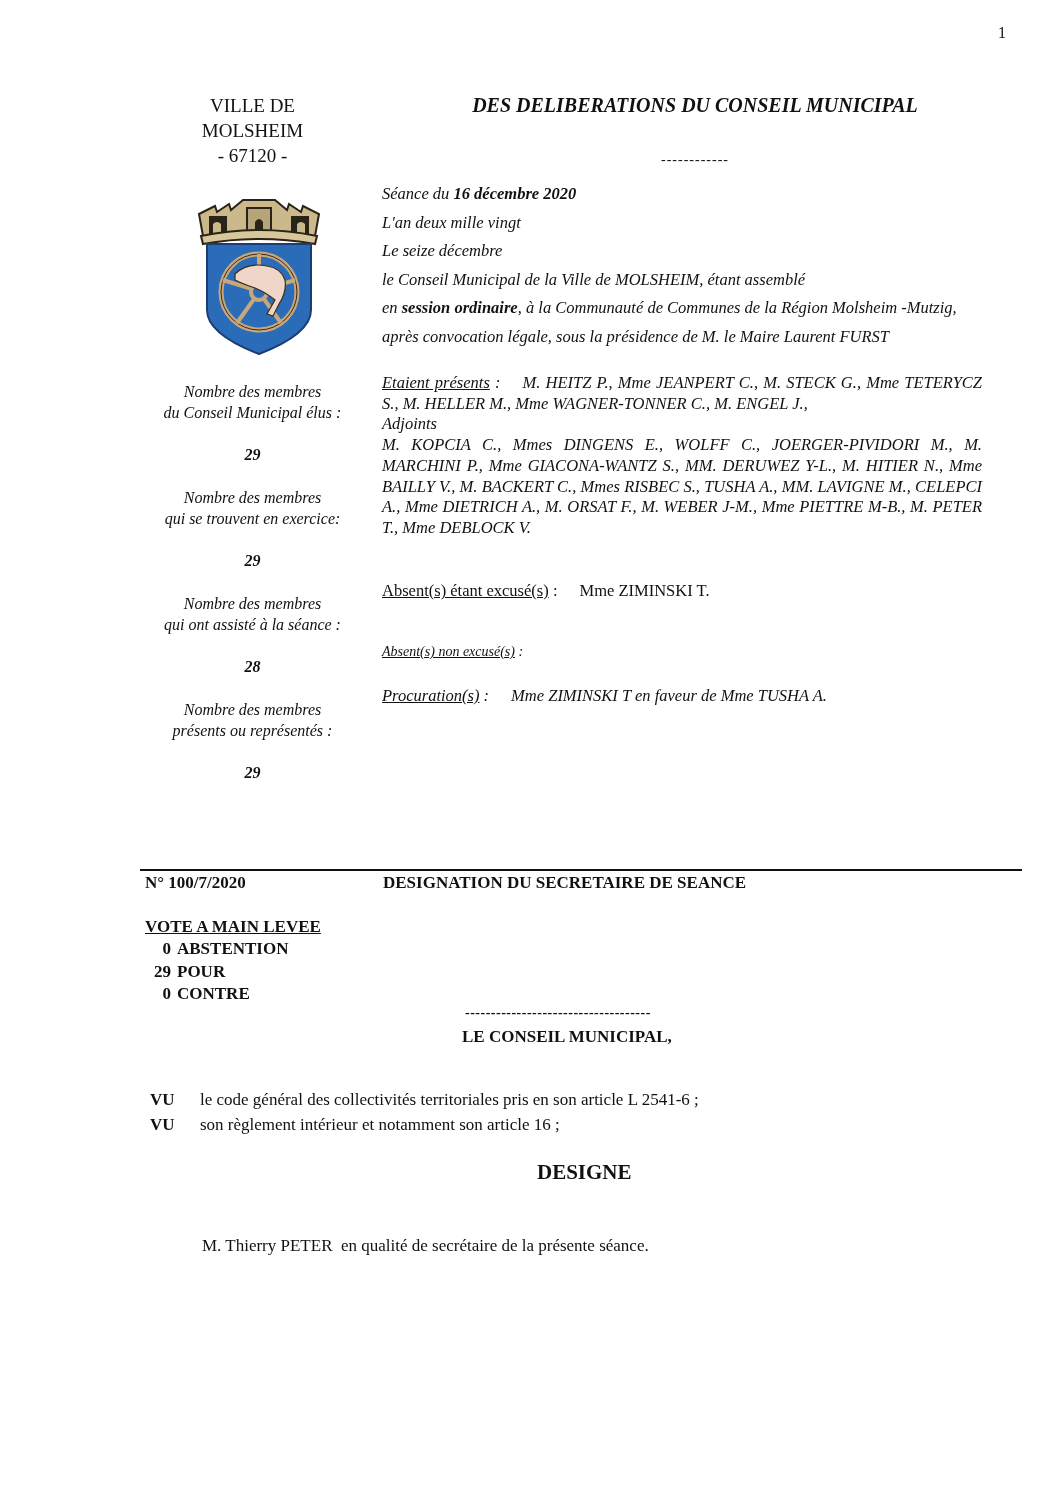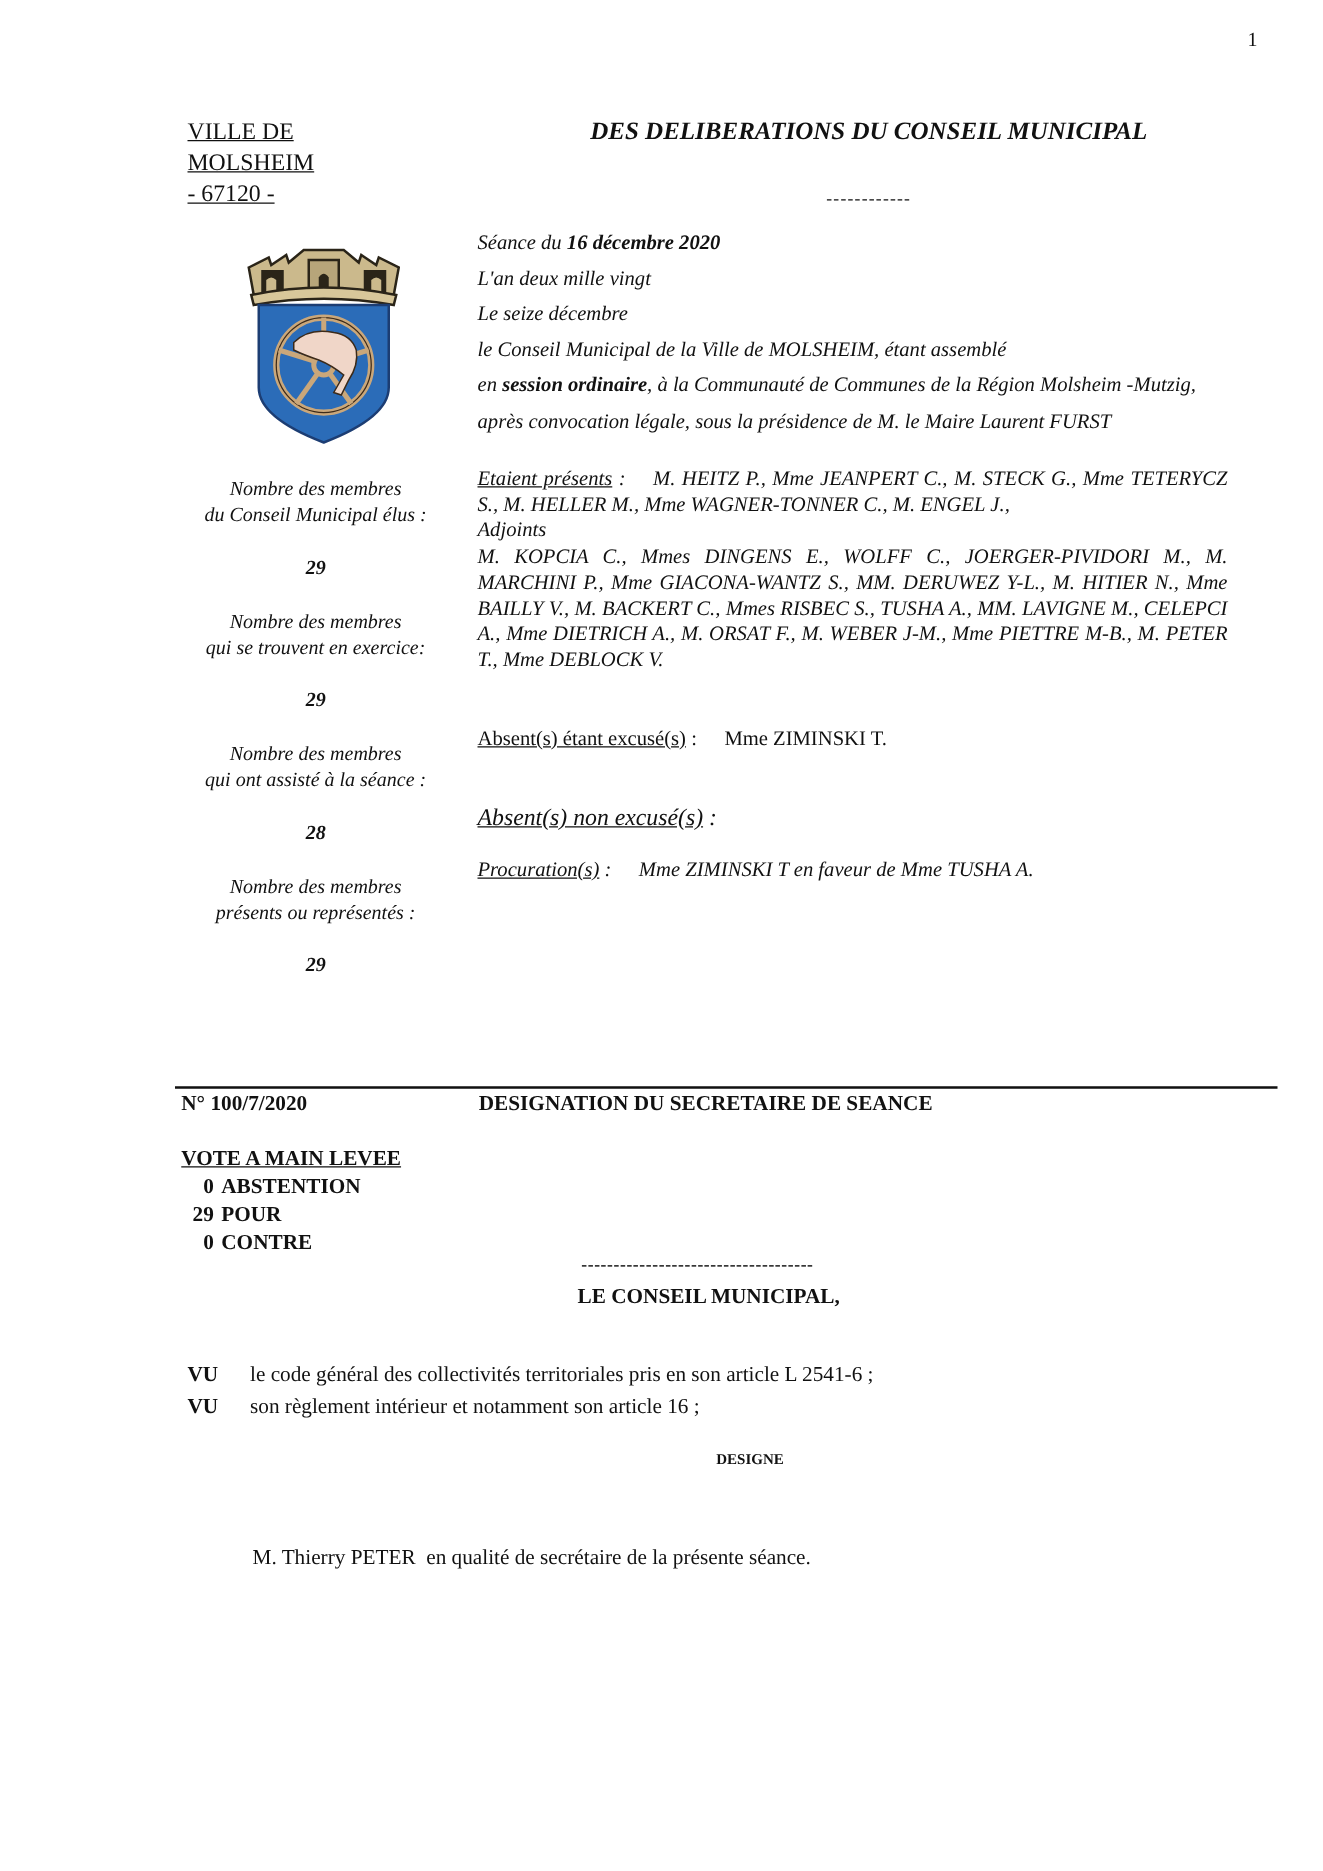--- a/index.html
+++ b/index.html
@@ -2,45 +2,45 @@
 <html><head>
 <meta charset="utf-8">
 <style>
   html, body { margin: 0; padding: 0; background: #ffffff; }
   body {
     width: 1058px; height: 1497px; position: relative; overflow: hidden;
     font-family: "Liberation Serif", "DejaVu Serif", serif; color: #111;
   }
   .abs { position: absolute; }
   .page-num { left: 998px; top: 24px; font-size: 16px; }
-  .city { left: 150px; top: 93px; width: 205px; text-align: left; font-size: 19px; line-height: 25px; text-decoration: underline; }
+  .city { left: 150px; top: 93px; width: 205px; text-align: center; font-size: 19px; line-height: 25px; }
   .title { left: 380px; top: 93px; width: 630px; text-align: center; font-size: 20px; line-height: 25px; font-style: italic; font-weight: bold; }
   .title-sep { left: 380px; top: 152px; width: 630px; text-align: center; font-size: 14px; letter-spacing: 1px; }
   .crest { left: 195px; top: 192px; width: 128px; height: 164px; }
   .session { left: 382px; top: 180px; width: 640px; font-size: 16.5px; font-style: italic; line-height: 28.5px; }
   .session b { font-weight: bold; }
   .stats { left: 150px; top: 381px; width: 205px; text-align: center; font-size: 16px; font-style: italic; line-height: 21px; }
   .stat-block { margin-bottom: 0; }
   .stat-num { font-weight: bold; margin: 21px 0 22px 0; }
   .present { left: 382px; top: 373px; width: 600px; font-size: 16.5px; font-style: italic; line-height: 20.7px; text-align: justify; }
   .u { text-decoration: underline; }
   .abs-exc { left: 382px; top: 581px; font-size: 16.5px; }
-  .abs-non { left: 382px; top: 644px; font-size: 19px; font-style: italic; }
+  .abs-non { left: 382px; top: 644px; font-size: 14px; font-style: italic; }
   .procu { left: 382px; top: 686px; font-size: 16.5px; font-style: italic; text-align: right; }
   .gap { display: inline-block; width: 22px; }
   .rule { left: 140px; top: 869px; width: 882px; height: 0; border-top: 2px solid #111; }
   .delib-num { left: 145px; top: 873px; font-size: 17px; font-weight: bold; }
   .delib-title { left: 383px; top: 873px; font-size: 17px; font-weight: bold; }
   .vote { left: 145px; top: 916px; font-size: 17px; font-weight: bold; line-height: 22.3px; }
   .vote-row span.n { display: inline-block; width: 26px; text-align: right; margin-right: 6px; }
   .dash2 { left: 465px; top: 1005px; font-size: 14px; font-weight: bold; letter-spacing: 0.5px; }
   .conseil { left: 462px; top: 1027px; font-size: 17px; font-weight: bold; }
   .vu { left: 150px; font-size: 17px; }
   .vu b { display: inline-block; width: 50px; }
-  .designe { left: 537px; top: 1160px; font-size: 12px; font-weight: bold; margin-left: 36px; }
+  .designe { left: 537px; top: 1160px; font-size: 21px; font-weight: bold; }
   .result { left: 202px; top: 1204px; font-size: 17px; margin-top: 32px; }
 </style>
 </head>
 <body>
 
 <div class="abs page-num">1</div>
 
 <div class="abs city">
   <div>VILLE DE</div>
   <div>MOLSHEIM</div>

